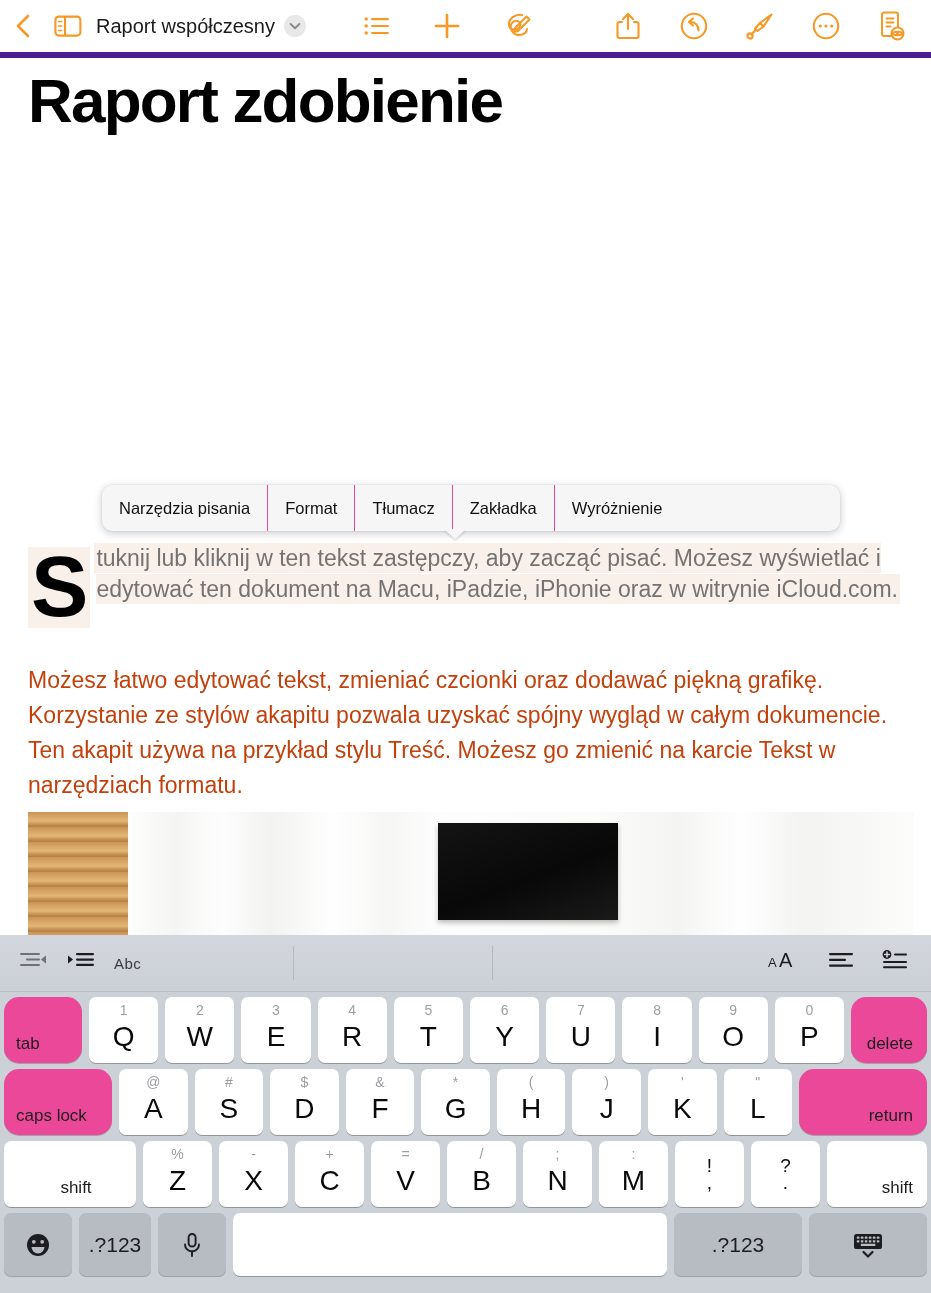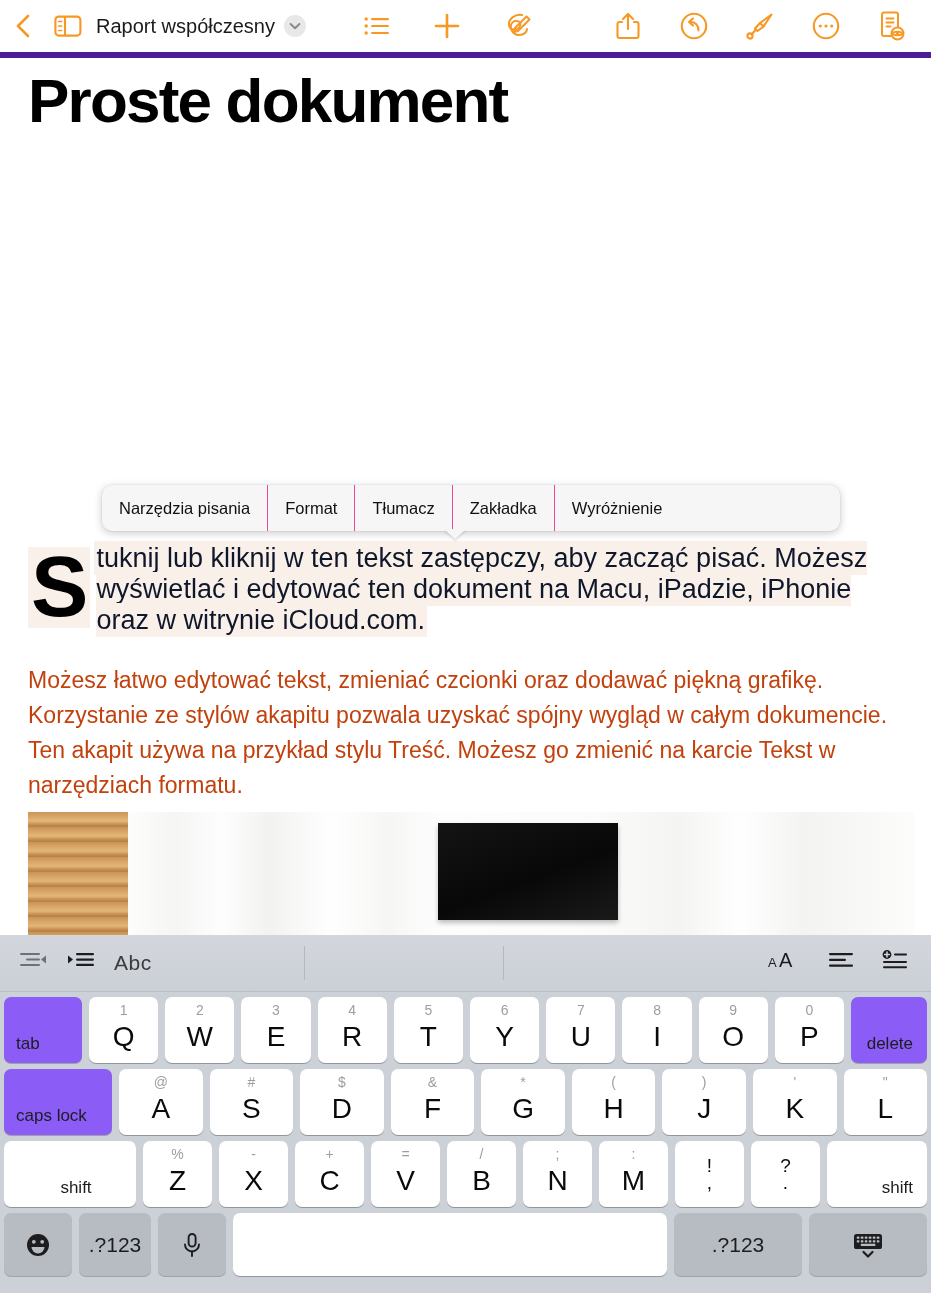--- a/index.html
+++ b/index.html
@@ -83,21 +83,21 @@
   
   .body-block { position: absolute; top: 543px; left: 28px; width: 880px; }
   .dropcap-para { position: relative; }
   .dropcap {
     float: left;
     font-size: 86px; line-height: 0.82; font-weight: bold;
     color: #000; margin: 4px 6px 0 0;
     background: #faf0ea; padding: 4px 2px 6px 3px;
   }
   .para1 {
-    font-size: 27px; line-height: 31px; color: #0f172a;
+    font-size: 23px; line-height: 31px; color: #737373;
   }
   .para1 span.hl { background: #faf0ea; box-shadow: 0 0 0 2px #faf0ea; }
   .para2 {
     position: absolute; top: 120px; left: 0; width: 888px;
     font-size: 23px; line-height: 35px; color: #c2410c;
   }
 
   
   .photo {
     position: absolute; top: 812px; left: 28px;
@@ -131,21 +131,21 @@
     width: 931px; height: 358px;
     background: #ccd0d7;
   }
   .kb-toolbar {
     position: relative; height: 57px;
     background: linear-gradient(180deg, #d3d7dd, #cbcfd6);
     display: flex; align-items: center;
     border-bottom: .5px solid #b9bdc4;
   }
   .kbt-left { display: flex; align-items: center; gap: 18px; padding-left: 18px; }
-  .kbt-abc { font-size: 21px; color: #3b3b3e; letter-spacing: .5px; }
+  .kbt-abc { font-size: 15px; color: #3b3b3e; letter-spacing: .5px; }
   .kbt-divider { width: 1px; height: 34px; background: #b4b8bf; }
   .kbt-sp1 { margin-left: 152px; }
   .kbt-sp2 { margin-left: 198px; }
   .kbt-right { display: flex; align-items: center; gap: 26px; margin-left: auto; padding-right: 22px; }
 
   .kb-rows { padding: 5px 4px 6px 4px; }
   .kb-row { display: flex; align-items: stretch; gap: 7px; margin-bottom: 6px; height: 66px; }
   .kb-row:last-child { margin-bottom: 0; }
   .key {
     flex: 1 1 0; border-radius: 7px;
@@ -159,22 +159,22 @@
     position: relative; top: 7px;
   }
   .key .alt {
     position: absolute; top: 5px; left: 0; right: 0;
     text-align: center; font-size: 14px; color: #9b9ea3;
   }
   .key.dual { flex-direction: column; justify-content: center; gap: 0; }
   .key.dual .up { font-size: 19px; color: #0a0a0a; line-height: 17px; }
   .key.dual .dn { font-size: 19px; color: #0a0a0a; line-height: 17px; }
   .key.mod {
-    background: #8b5cf6; box-shadow: 0 1px 0 rgba(0,0,0,.22);
-    align-items: flex-end; justify-content: flex-start;
+    background: #ec4899; box-shadow: 0 1px 0 rgba(0,0,0,.22);
+    align-items: flex-end; justify-content: flex-start; border-radius: 15px;
   }
   .key.mod .lbl { font-size: 17px; color: #1d1d1f; padding: 0 0 9px 12px; }
   .key.mod.right-lbl { align-items: flex-end; justify-content: flex-end; }
   .key.mod.right-lbl .lbl { padding: 0 14px 9px 0; }
   .key.light { background: #ffffff; align-items: flex-end; }
   .key.light .lbl { font-size: 17px; color: #1d1d1f; padding: 0 0 9px 12px; }
   .key.light.right-lbl { justify-content: flex-end; }
   .key.light.right-lbl .lbl { padding: 0 14px 9px 0; }
   .key.gray { background: #b7bbc2; box-shadow: 0 1px 0 rgba(0,0,0,.22); }
   .key.gray .main { color: #1d1d1f; top: 0; font-size: 21px; }
@@ -288,21 +288,21 @@
           <circle cx="19.5" cy="23.5" r="6" fill="#ffffff"></circle>
           <path d="M14.6 23.5 C16 21.2 23 21.2 24.4 23.5 C23 25.8 16 25.8 14.6 23.5 Z"></path>
           <circle cx="19.5" cy="23.5" r="1.5" fill="#F79824" stroke="none"></circle>
         </svg>
       </div>
     </div>
   </div>
 
   <div class="doc">
     <div class="doc-inner">
-      <div class="headline">Proste dokument</div>
+      <div class="headline">Raport zdobienie</div>
     </div>
   </div>
 
   <div class="body-block">
     <div class="dropcap-para">
       <span class="dropcap">S</span>
       <div class="para1"><span class="hl">tuknij lub kliknij w ten tekst zastępczy, aby zacząć pisać. Możesz wyświetlać i edytować ten dokument na Macu, iPadzie, iPhonie oraz w witrynie iCloud.com.</span></div>
     </div>
     <div class="para2">Możesz łatwo edytować tekst, zmieniać czcionki oraz dodawać piękną grafikę. Korzystanie ze stylów akapitu pozwala uzyskać spójny wygląd w całym dokumencie. Ten akapit używa na przykład stylu Treść. Możesz go zmienić na karcie Tekst w narzędziach formatu.</div>
   </div>
@@ -456,20 +456,23 @@
             <span class="alt">)</span>
             <span class="main">J</span>
           </div>
         <div class="key">
             <span class="alt">'</span>
             <span class="main">K</span>
           </div>
         <div class="key">
             <span class="alt">"</span>
             <span class="main">L</span>
+          </div>
+        <div class="key mod right-lbl k-ret">
+            <span class="lbl">return</span>
           </div>
       </div>
 
       <div class="kb-row">
         <div class="key light k-shiftL">
             <span class="lbl">shift</span>
           </div>
         <div class="key">
             <span class="alt">%</span>
             <span class="main">Z</span>

